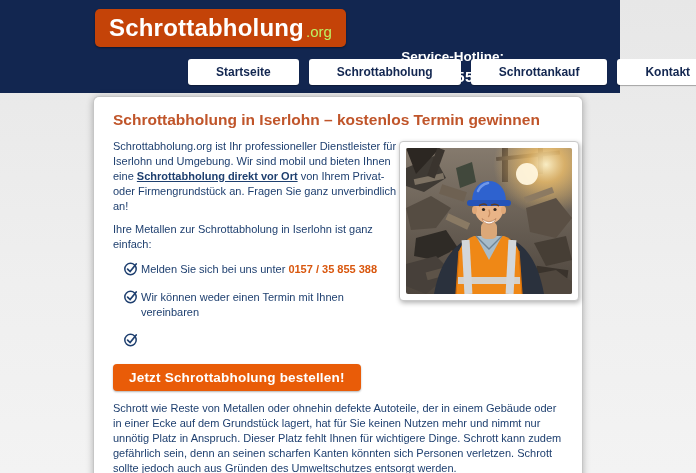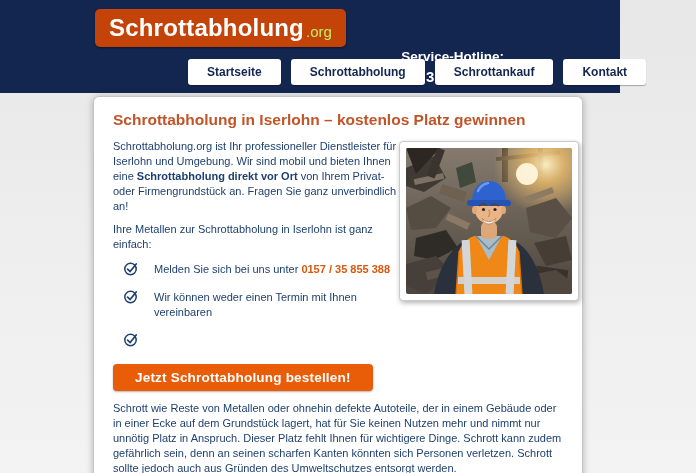--- a/index.html
+++ b/index.html
@@ -24,48 +24,48 @@
   .logo .brand { color:#fff; font-size:24px; font-weight:bold; letter-spacing:.2px; }
   .logo .tld { color:#bef264; font-size:15px; font-weight:normal; margin-left:2px; padding-top:6px; }
   .hotline { position:absolute; right:116px; top:9px; text-align:right; color:#fff;margin-top:40px; }
   .hotline-label { font-size:13.5px; font-weight:600; }
   .hotline-number-row { display:flex; align-items:center; justify-content:flex-end; gap:6px; margin-top:2px; cursor:pointer; }
   .hotline-number { font-size:15px; font-weight:bold; letter-spacing:.3px; }
   .nav { position:absolute; left:188px; top:59px; display:flex; gap:10px; }
   .nav-btn {
     background:#fff; color:#122650; border:none; border-radius:3px;
     font-family:"Liberation Sans", sans-serif;
-    font-size:12px; font-weight:bold; padding:6px 19px; cursor:pointer;
+    font-size:12px; font-weight:bold; padding:6px 28px; cursor:pointer;
     box-shadow:0 1px 1px rgba(0,0,0,.3);
   }
   
   .card {
     position:absolute; left:93px; top:96px; width:490px; height:395px;
     background:#fff; border:1px solid #c6c6c6; border-bottom:none;
     border-radius:6px 6px 0 0;
     box-shadow:0 1px 7px rgba(0,0,0,.28);
     padding:14px 19px 0 19px;
   }
   .page-title { color:#c0552a; font-size:15.5px; font-weight:bold; margin-bottom:10px; }
   .card p { color:#1e3f6f; font-size:11px; line-height:15px; }
   .col-left { width:284px; }
   .col-left p { margin-bottom:8px; }
   .checklist { list-style:none; margin:10px 0 4px 10px; }
-  .check-item { display:flex; align-items:flex-start; gap:15px; margin-bottom:13px; color:#1e3f6f; font-size:11px; line-height:15px; }
+  .check-item { display:flex; align-items:flex-start; gap:2px; margin-bottom:13px; color:#1e3f6f; font-size:11px; line-height:15px; }
   .check-item svg { flex:0 0 auto; margin-top:-1px; }
   .phone-highlight { color:#d9570e; font-weight:bold; }
   .cta-button {
     display:inline-block; margin:4px 0 10px 0;
     background:#e95c08; color:#fff; border:none; border-radius:4px;
     font-family:"Liberation Sans", sans-serif;
-    font-size:13.5px; font-weight:bold; padding:6px 22px; cursor:pointer;
+    font-size:13.5px; font-weight:bold; padding:6px 16px; cursor:pointer;
     box-shadow:0 1px 2px rgba(0,0,0,.3); letter-spacing:.2px;
   }
   .wide p { margin-bottom:9px; }
-  b.inline-bold { font-weight:bold; }
+  b.inline-bold { font-weight:bold;text-decoration:underline; }
   
   .photo {
     position:absolute; top:44px; right:3px;
     background:#fff; border:1px solid #c9c9c9; border-radius:4px;
     padding:6px; box-shadow:1px 2px 5px rgba(0,0,0,.3);
   }
   .photo svg { display:block; border-radius:2px; }
 </style>
 </head>
 <body>
@@ -90,21 +90,21 @@
   <div class="nav">
     <button class="nav-btn">Startseite</button>
     <button class="nav-btn">Schrottabholung</button>
     <button class="nav-btn">Schrottankauf</button>
     <button class="nav-btn">Kontakt</button>
   </div>
 </div>
 
 <div class="card">
 
-  <h1 class="page-title">Schrottabholung in Iserlohn – kostenlos Platz gewinnen</h1>
+  <h1 class="page-title">Schrottabholung in Iserlohn – kostenlos Termin gewinnen</h1>
 
   <div class="col-left">
     <p><span>Schrottabholung.org ist Ihr professioneller Dienstleister für Iserlohn und Umgebung. Wir sind mobil und bieten Ihnen eine </span><b class="inline-bold">Schrottabholung direkt vor Ort</b><span> von Ihrem Privat- oder Firmengrundstück an. Fragen Sie ganz unverbindlich an!</span></p>
 
     <p>Ihre Metallen zur Schrottabholung in Iserlohn ist ganz einfach:</p>
 
     <ul class="checklist">
       <li class="check-item">
         <svg width="16" height="15" viewBox="0 0 16 15">
           <circle cx="7.5" cy="8" r="5.7" fill="#fff" stroke="#1e3f6f" stroke-width="1.5"></circle>

